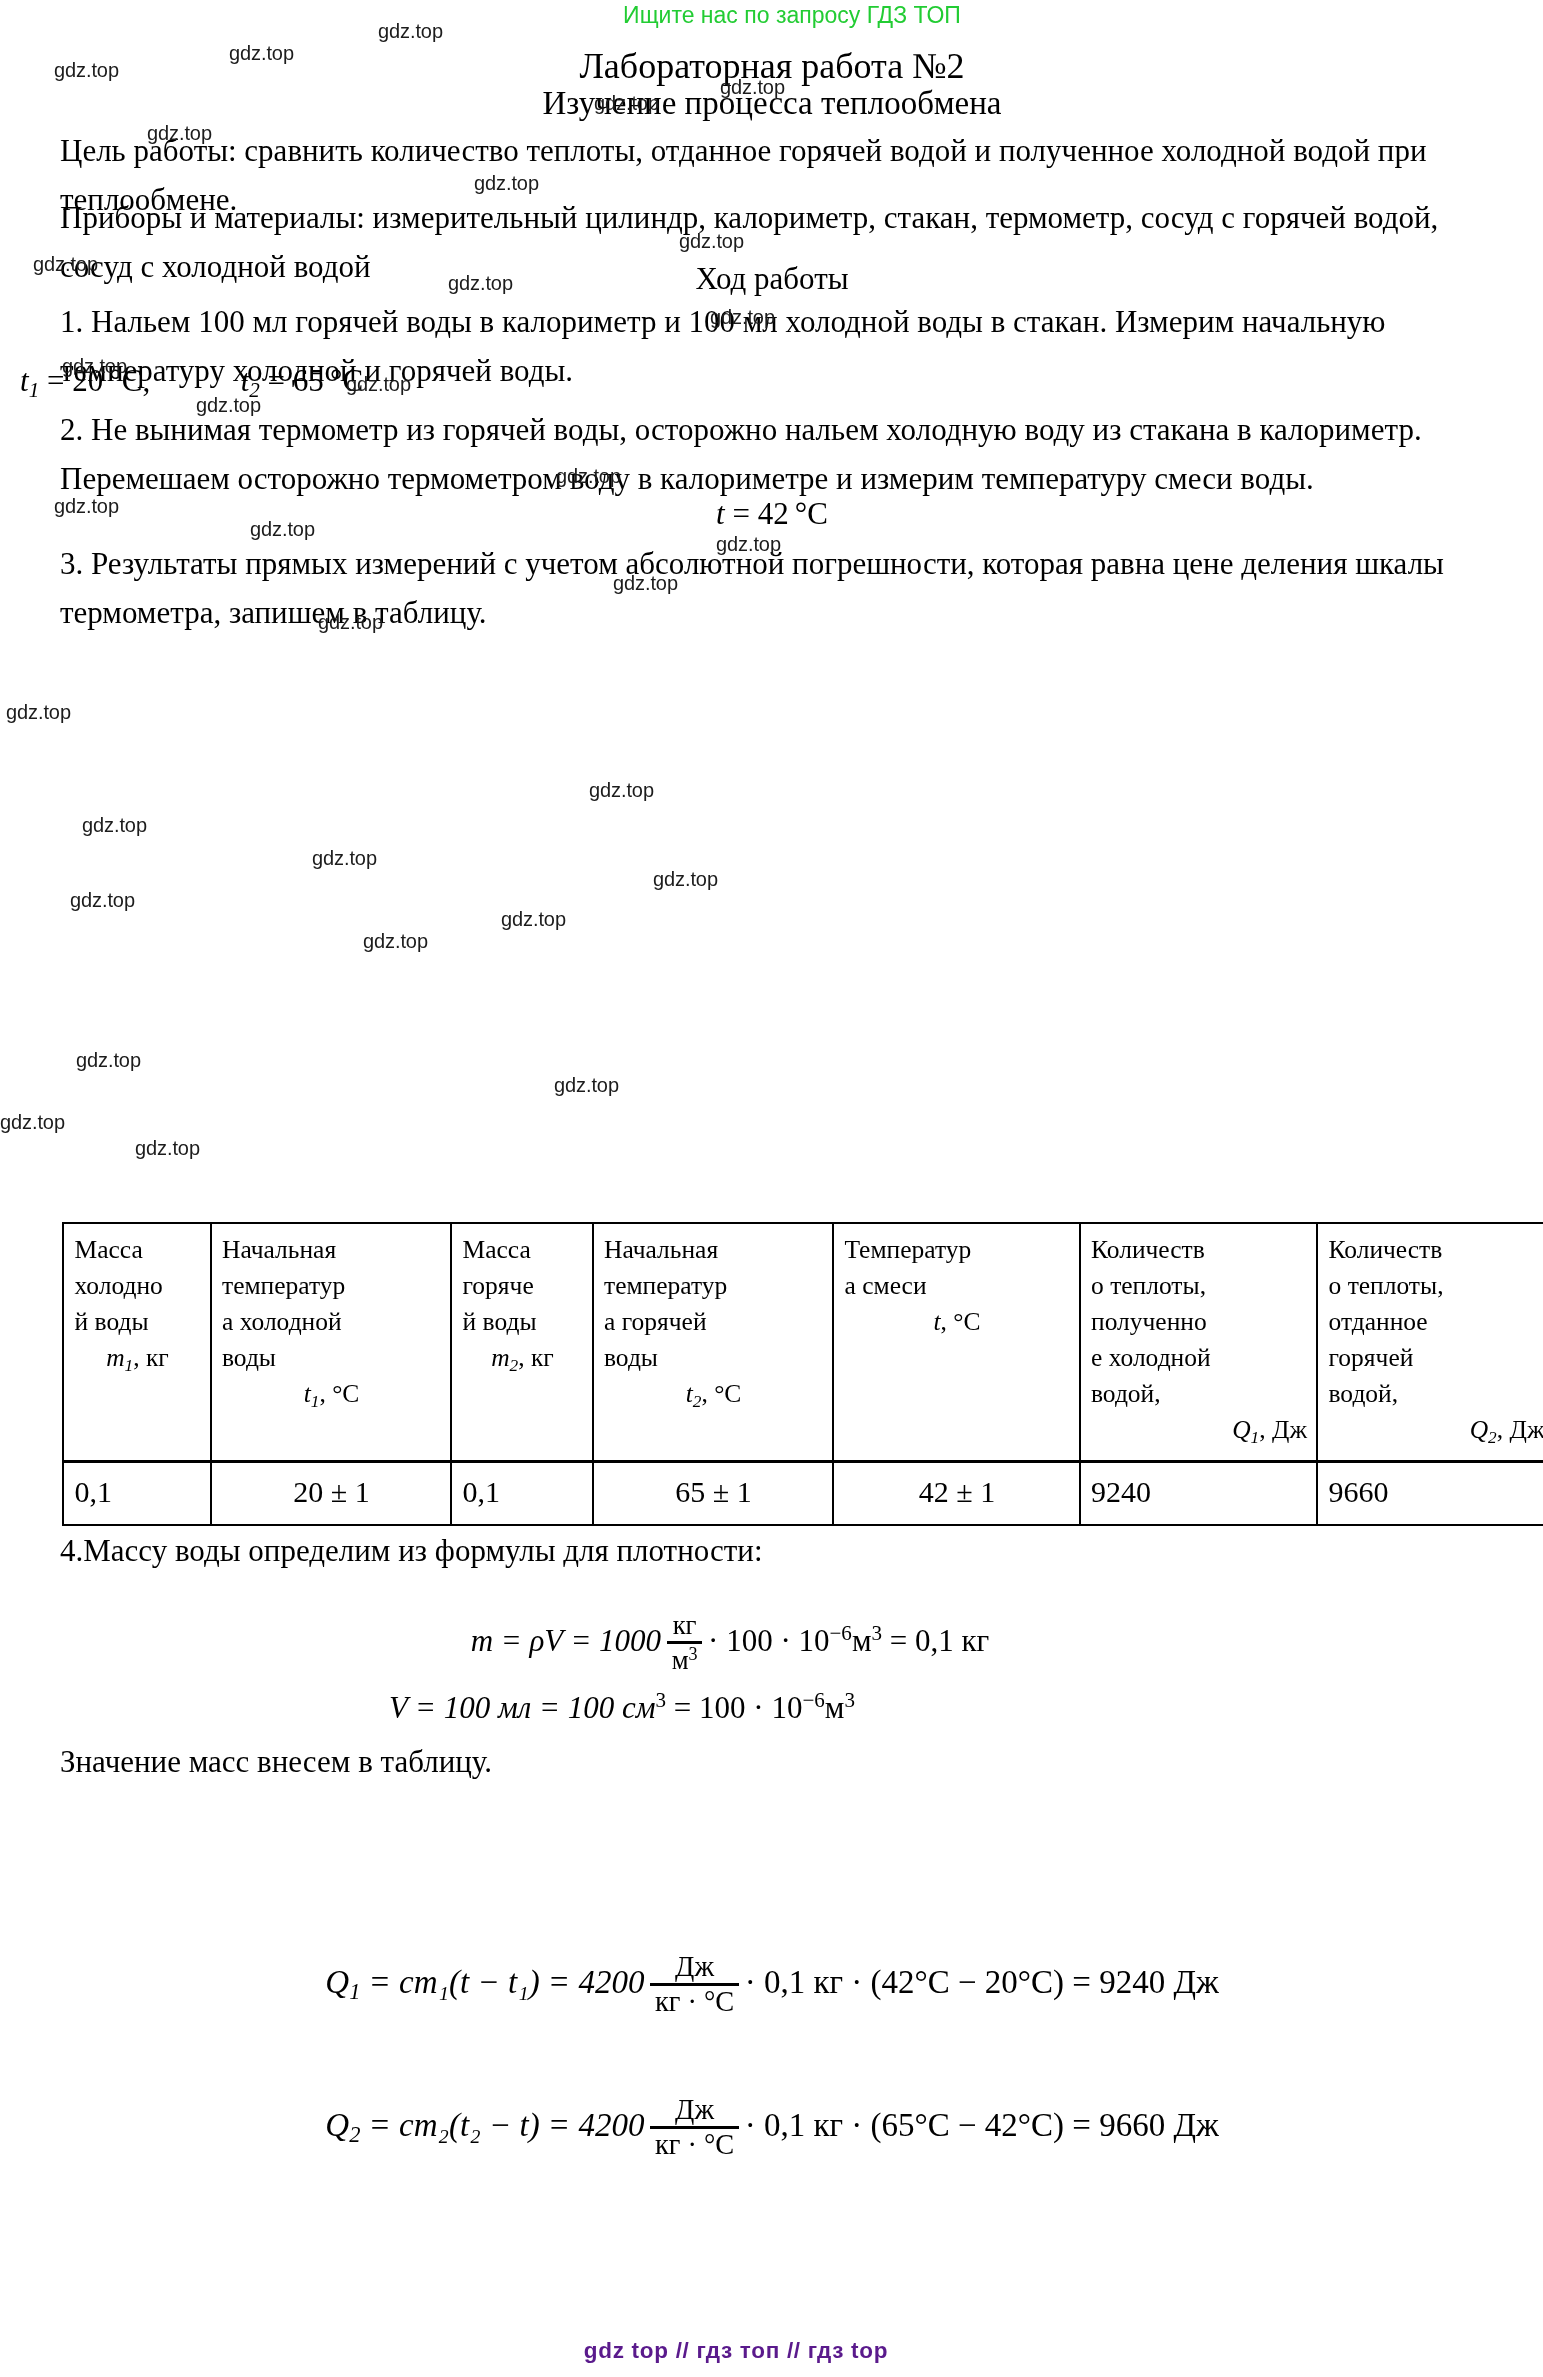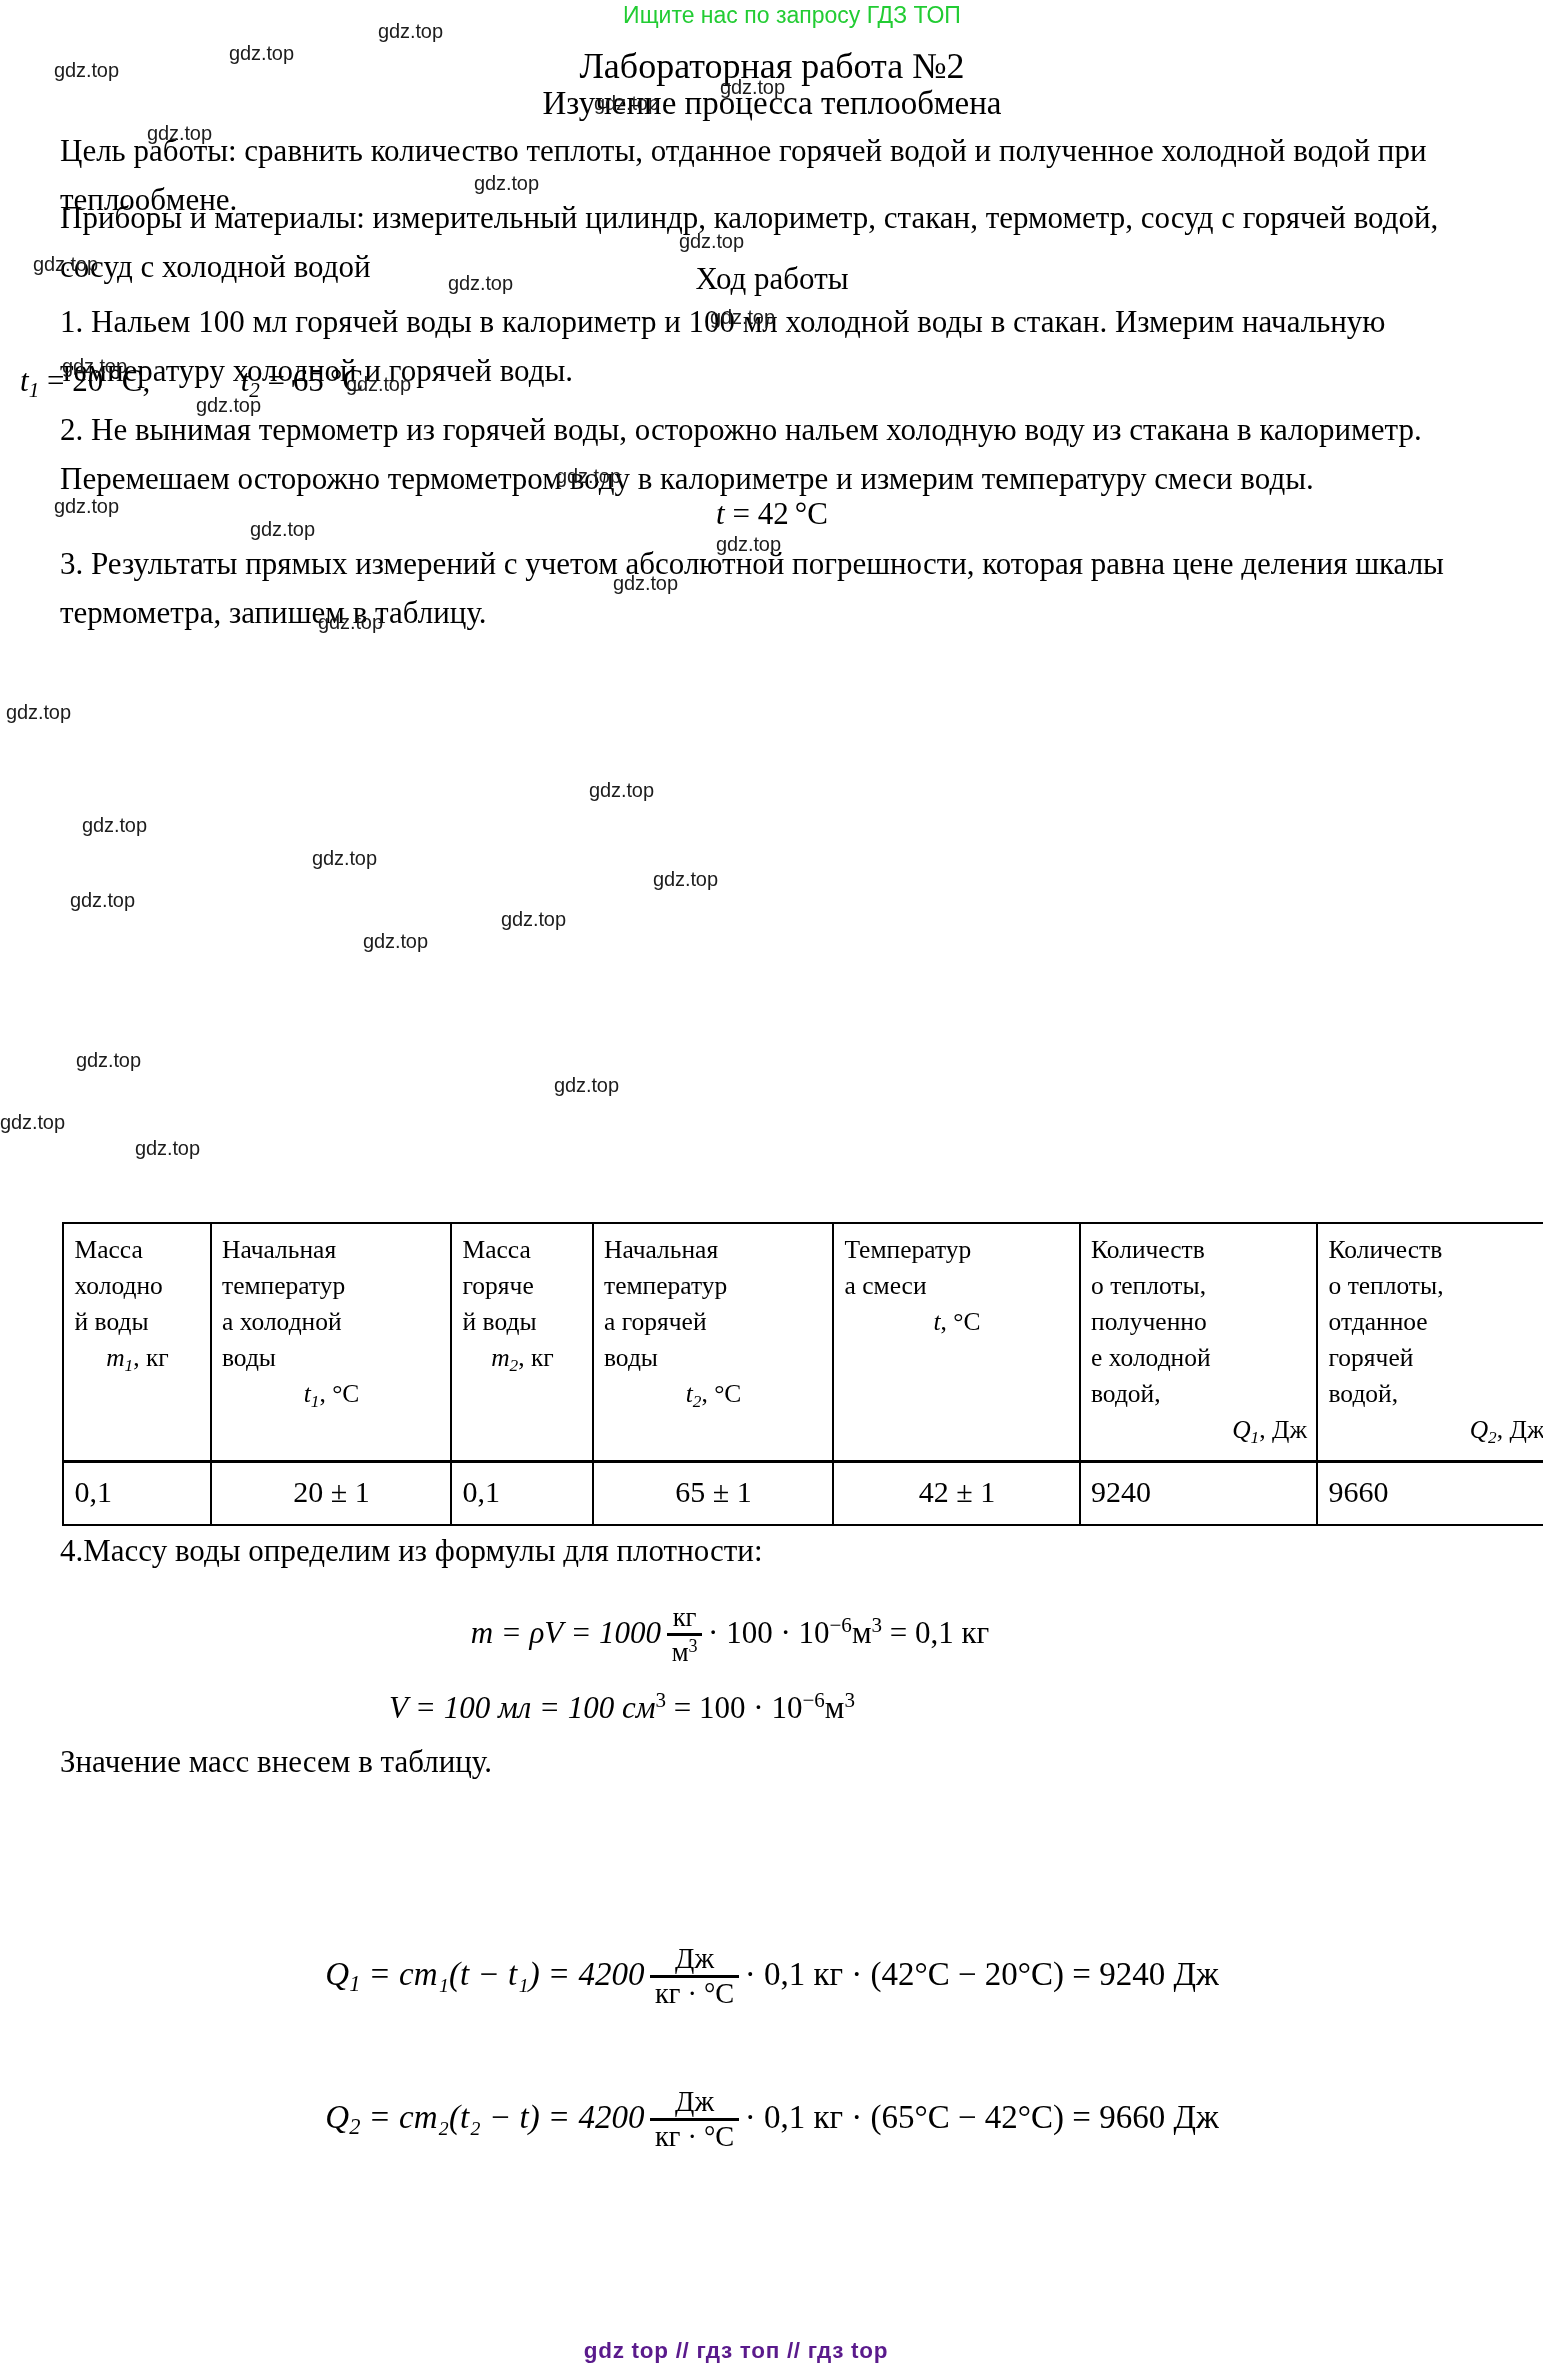--- a/index.html
+++ b/index.html
@@ -93,21 +93,21 @@
   .formula .up { font-style: normal; }
   .sub { font-size: 0.68em; vertical-align: -0.28em; font-style: italic; }
   .sup { font-size: 0.68em; vertical-align: 0.52em; font-style: normal; }
 
   
   .frac {
     display: inline-block;
     vertical-align: middle;
     text-align: center;
     font-style: normal;
-    margin: 0 6px;
+    margin: 8px 6px;
     position: relative;
     top: -1.5px;
   }
   .frac .num { display: block; font-size: 0.86em; padding: 0 4.5px; }
   .frac .den {
     display: block;
     font-size: 0.86em;
     padding: 0 4.5px;
     border-top: 3px solid #000;
   }

